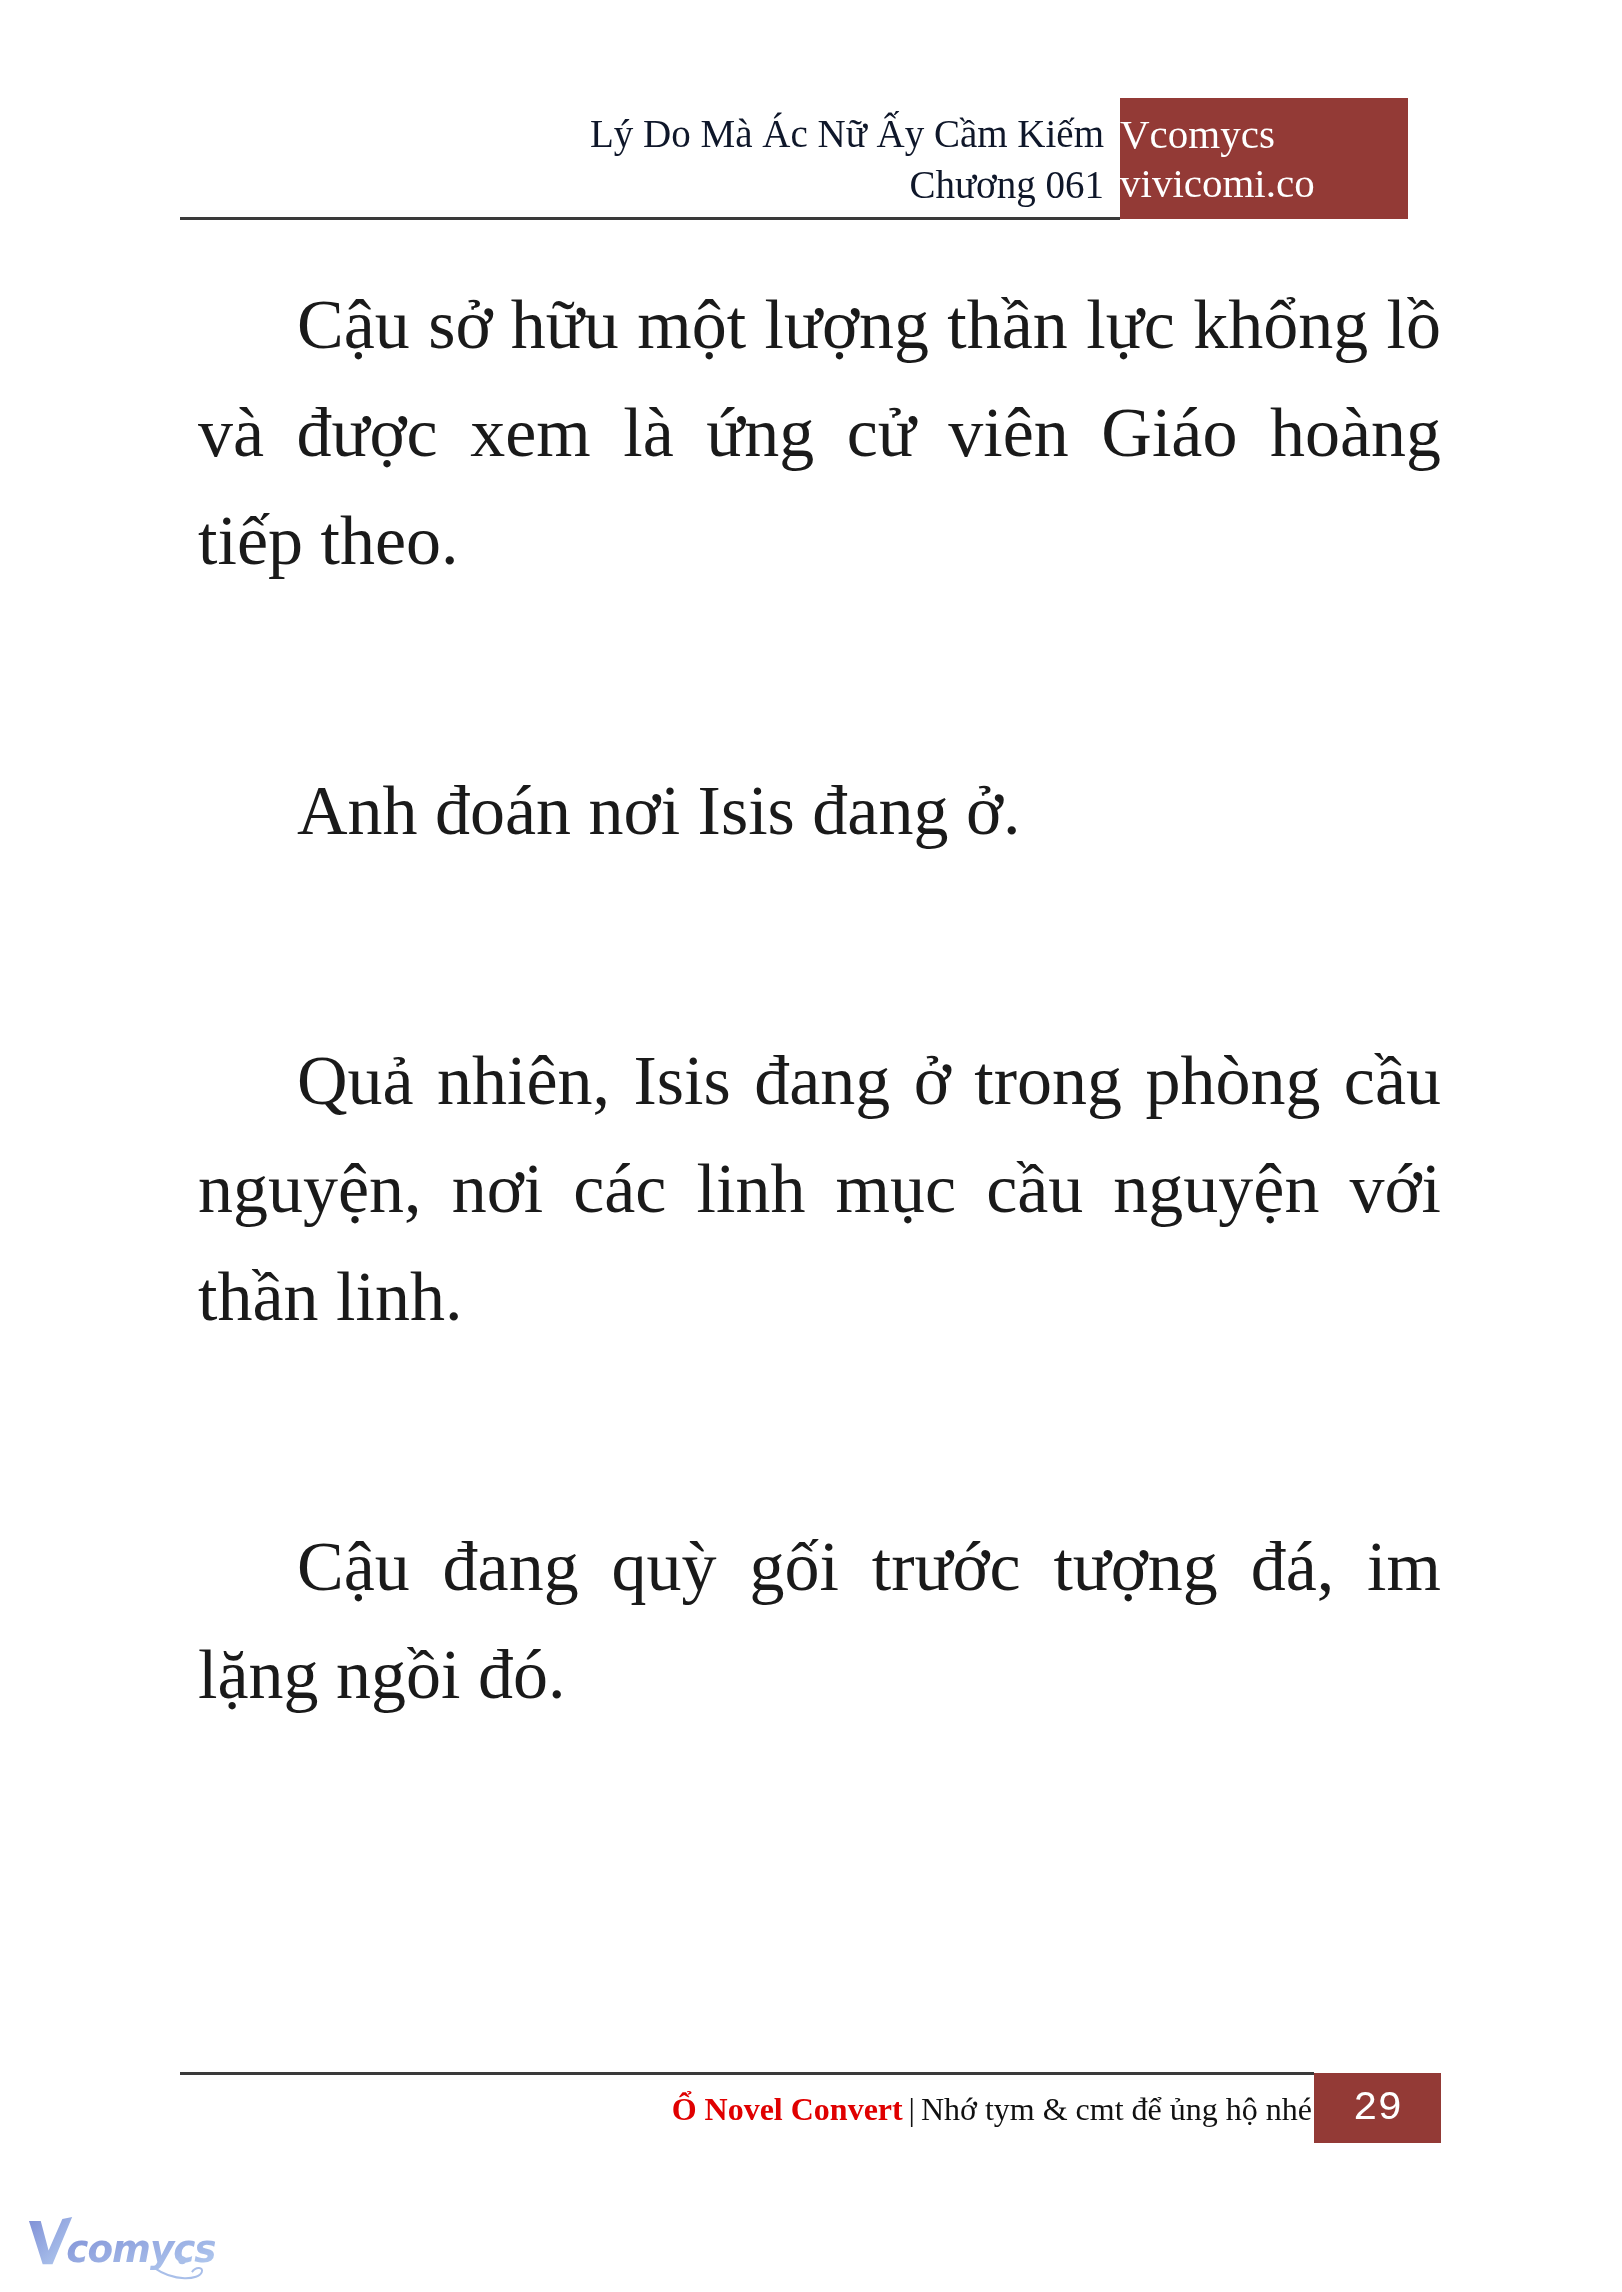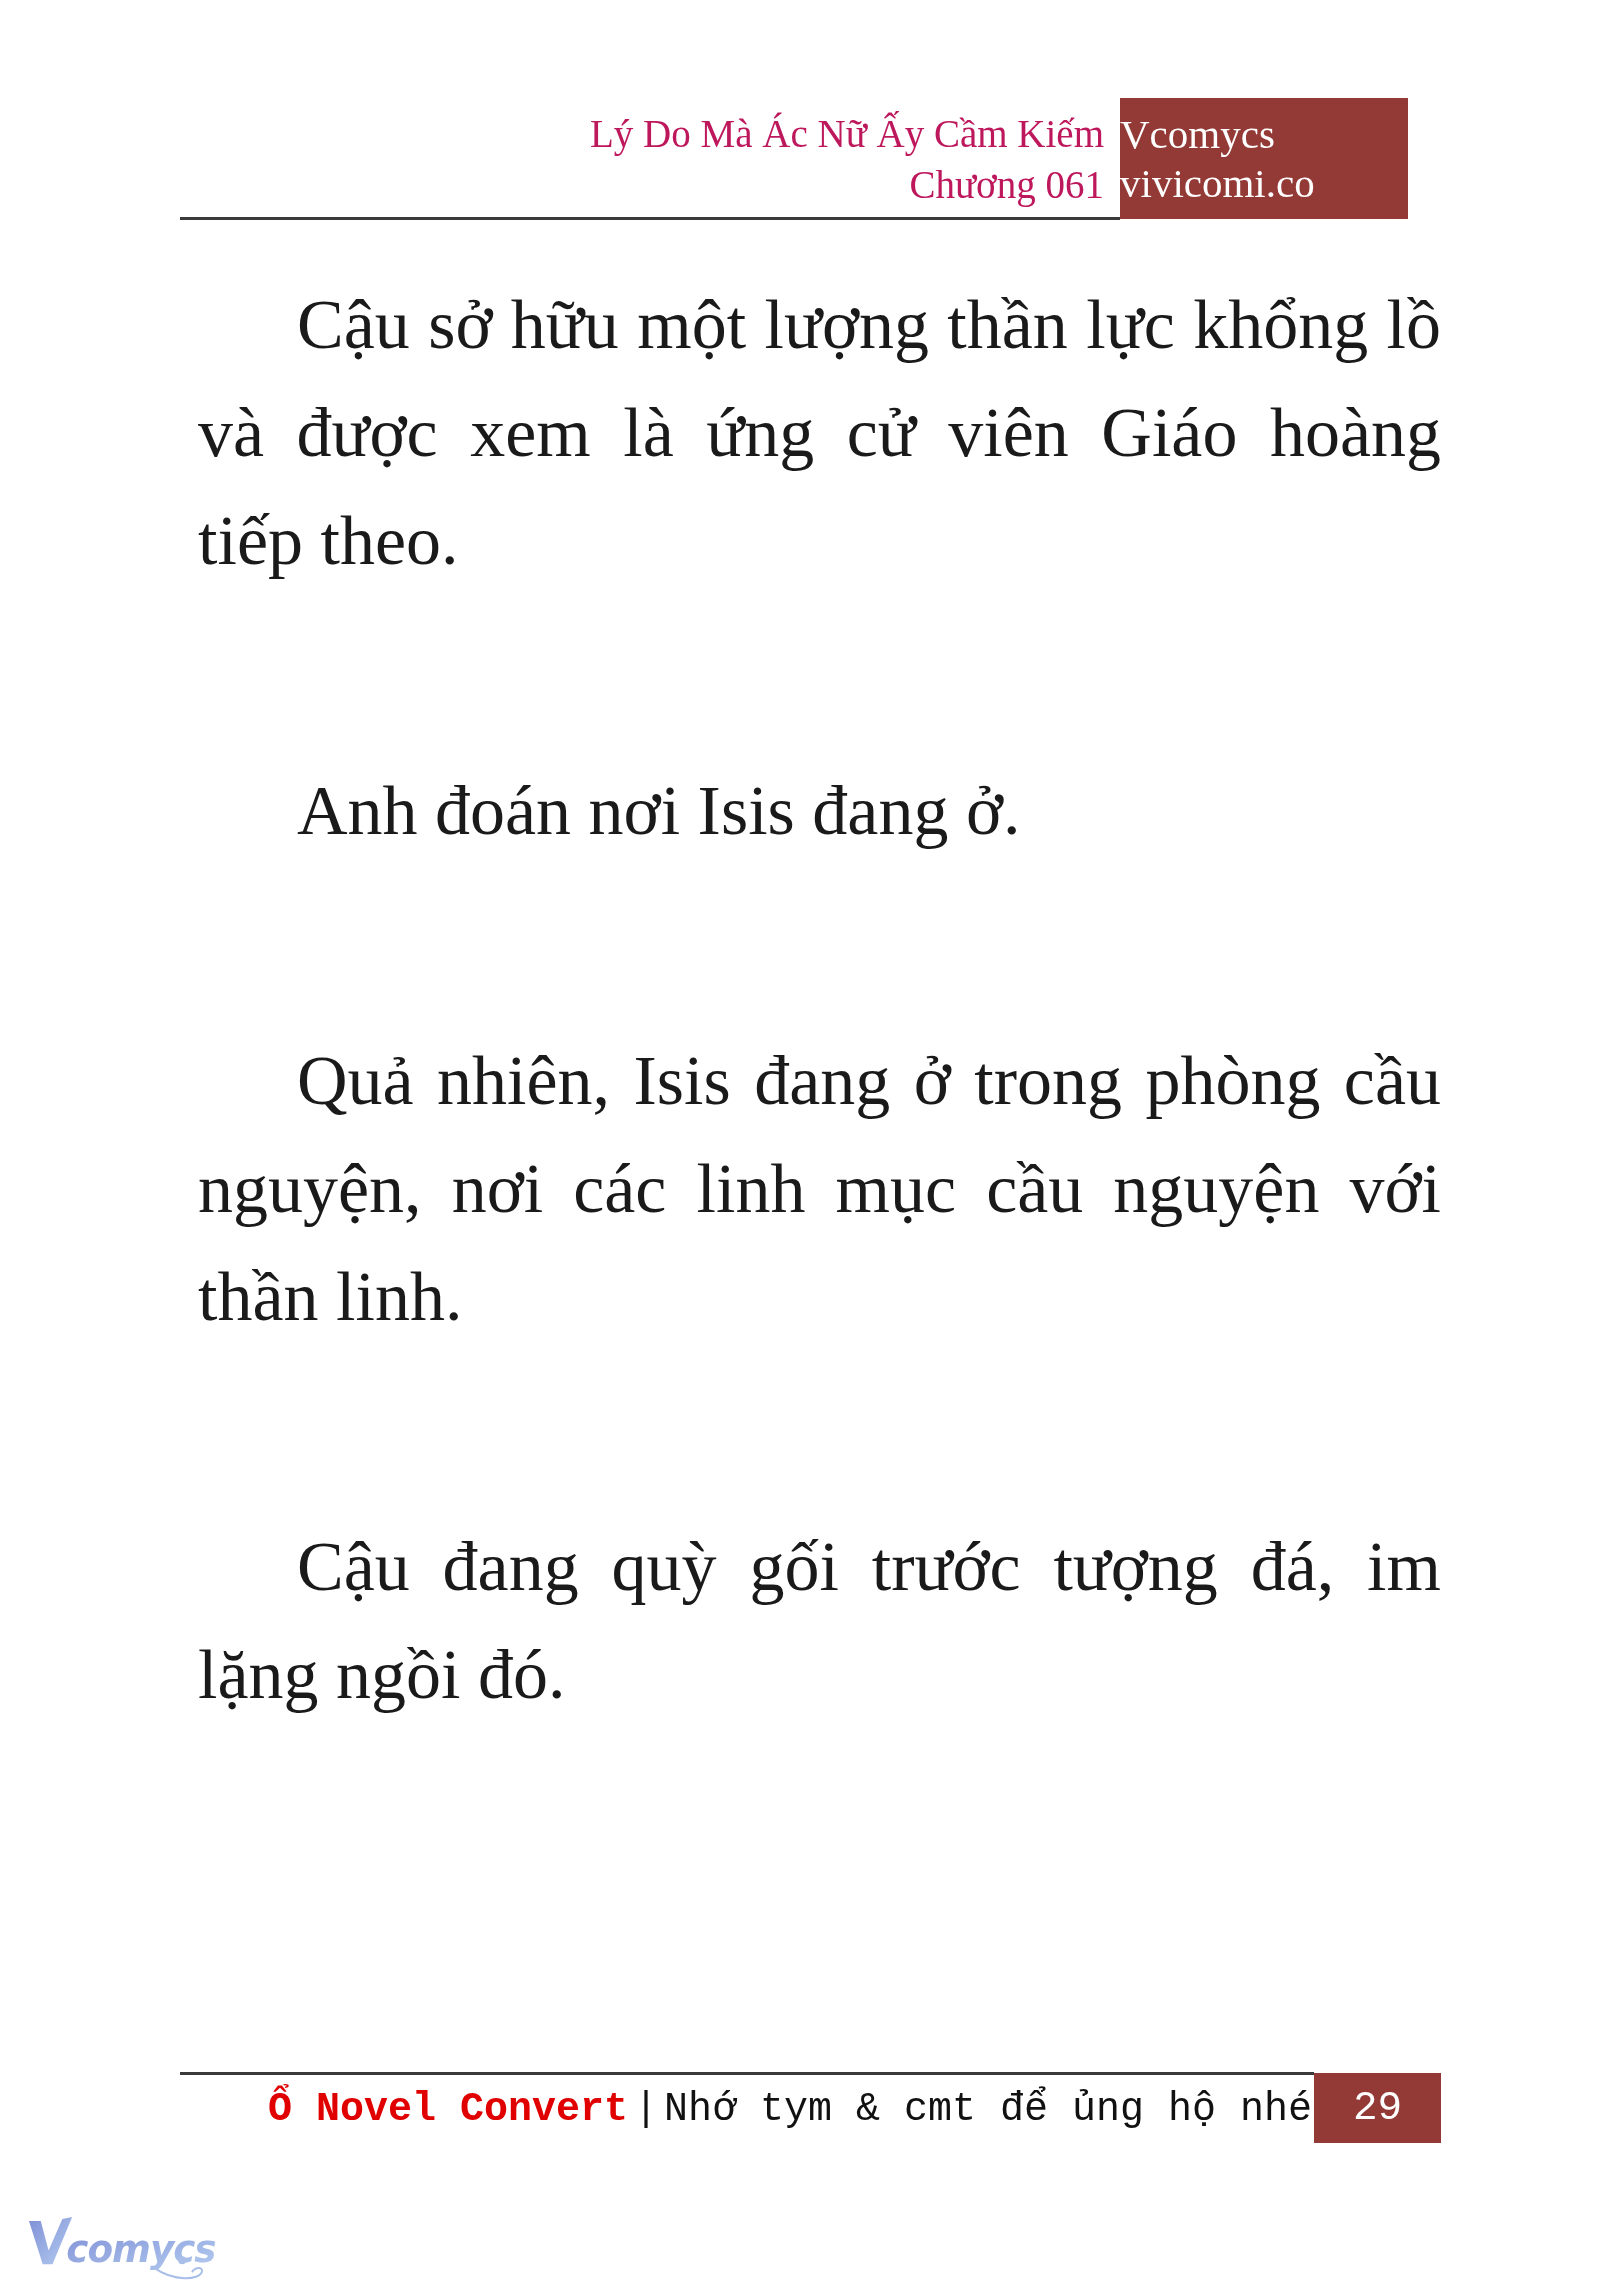--- a/index.html
+++ b/index.html
@@ -1,30 +1,30 @@
 <!DOCTYPE html>
 <html><head>
 <meta charset="utf-8">
 <style>
   html, body { margin:0; padding:0; background:#ffffff; }
   body { width:1622px; height:2293px; position:relative; overflow:hidden;
          font-family:"Liberation Serif", "DejaVu Serif", serif; color:#1a1a1a; }
   .hdr-text { position:absolute; right:518px; top:108px; text-align:right;
-              font-size:39px; line-height:51px; color:#be185d; white-space:nowrap; }
+              font-size:39px; line-height:51px; color:#0f172a; white-space:nowrap; }
   .hdr-box { position:absolute; left:1120px; top:98px; width:288px; height:121px;
              background:#933a36; color:#fff; text-align:left;
              font-size:41px; line-height:49px; padding-top:11.8px; box-sizing:border-box; }
   .hdr-line { position:absolute; left:180px; top:217px; width:940px; height:2.9px; background:#3a3a3a; }
   .body-text { position:absolute; left:198px; top:271px; width:1243px;
                font-size:70px; line-height:108px; text-align:justify; color:#1a1a1a; }
   .body-text p { margin:0 0 162px 0; text-indent:99px; }
   .body-text p:last-child { margin-bottom:0; }
   .ftr-line { position:absolute; left:180px; top:2072px; width:1134px; height:2.9px; background:#3a3a3a; }
-  .ftr-text { position:absolute; right:310px; top:2082px; font-size:40px; line-height:55px;
-              white-space:nowrap; color:#111;font-family:Liberation Mono, monospace; }
+  .ftr-text { position:absolute; right:310px; top:2082px; font-size:32px; line-height:55px;
+              white-space:nowrap; color:#111; }
   .ftr-brand { color:#e00000; font-weight:bold; }
   .ftr-sep { color:#111; margin:0 5.9px; }
   .ftr-box { position:absolute; left:1314px; top:2073px; width:127px; height:70px;
              background:#933a36; color:#fff; font-size:41px; line-height:70px; text-align:center;font-family:Liberation Mono, monospace; }
   .wm { position:absolute; left:27.4px; top:2213px; width:216px; height:73px; }
 </style>
 </head>
 <body>
 
 <div>

